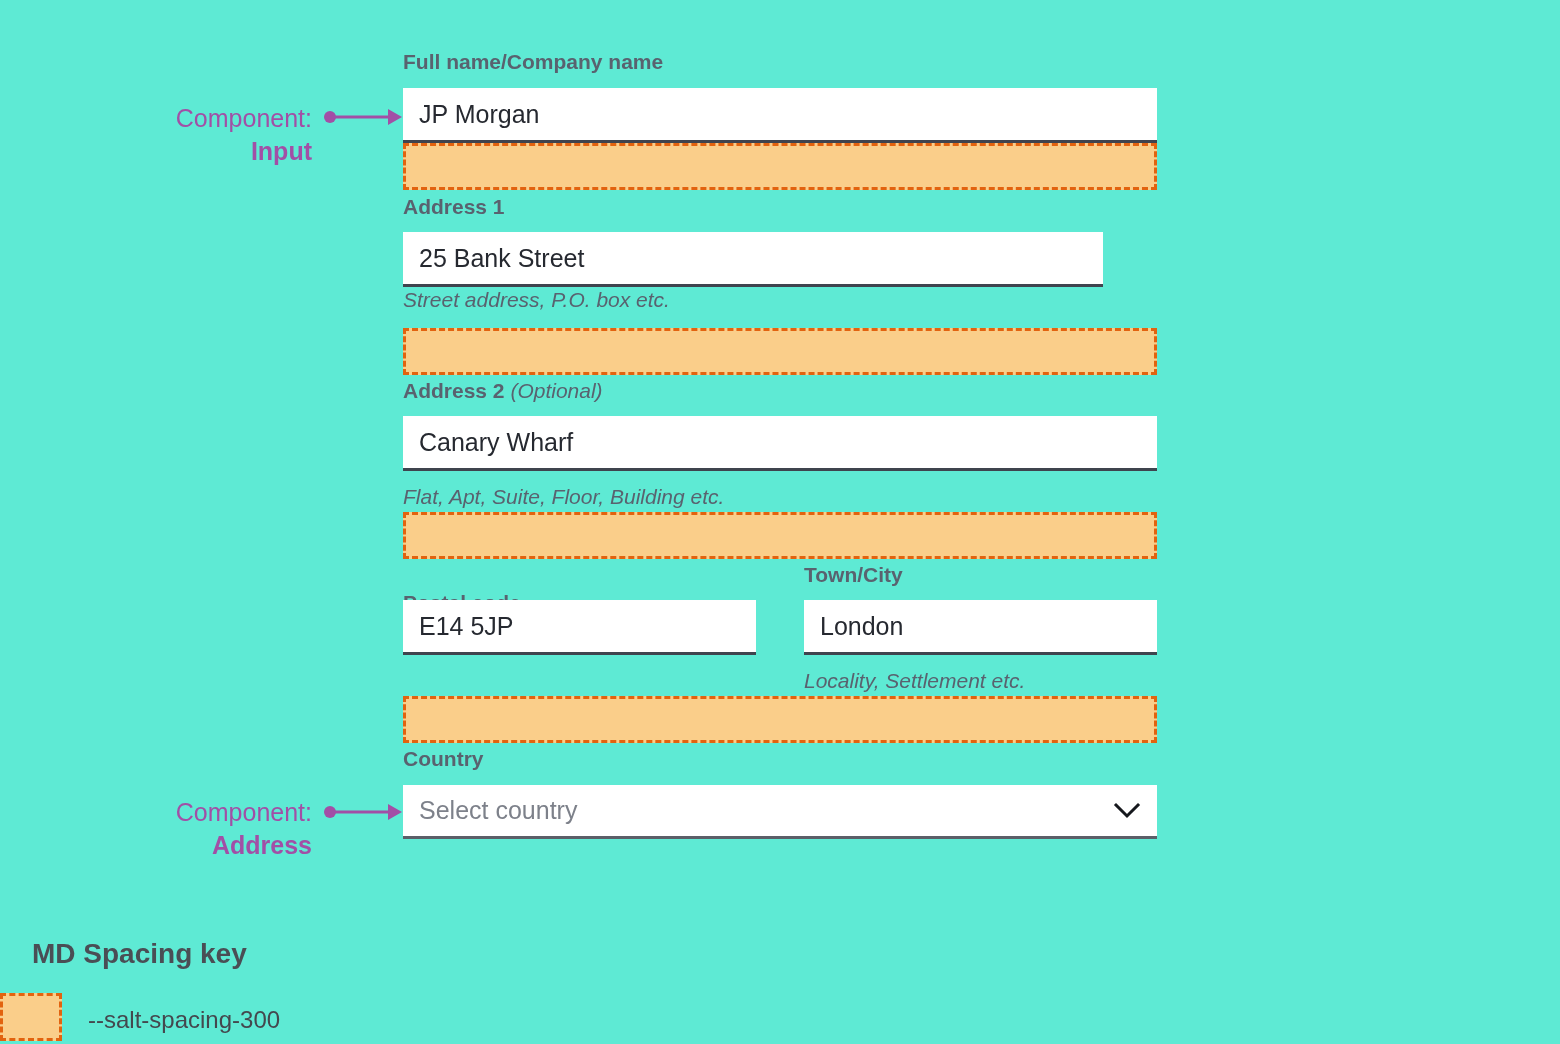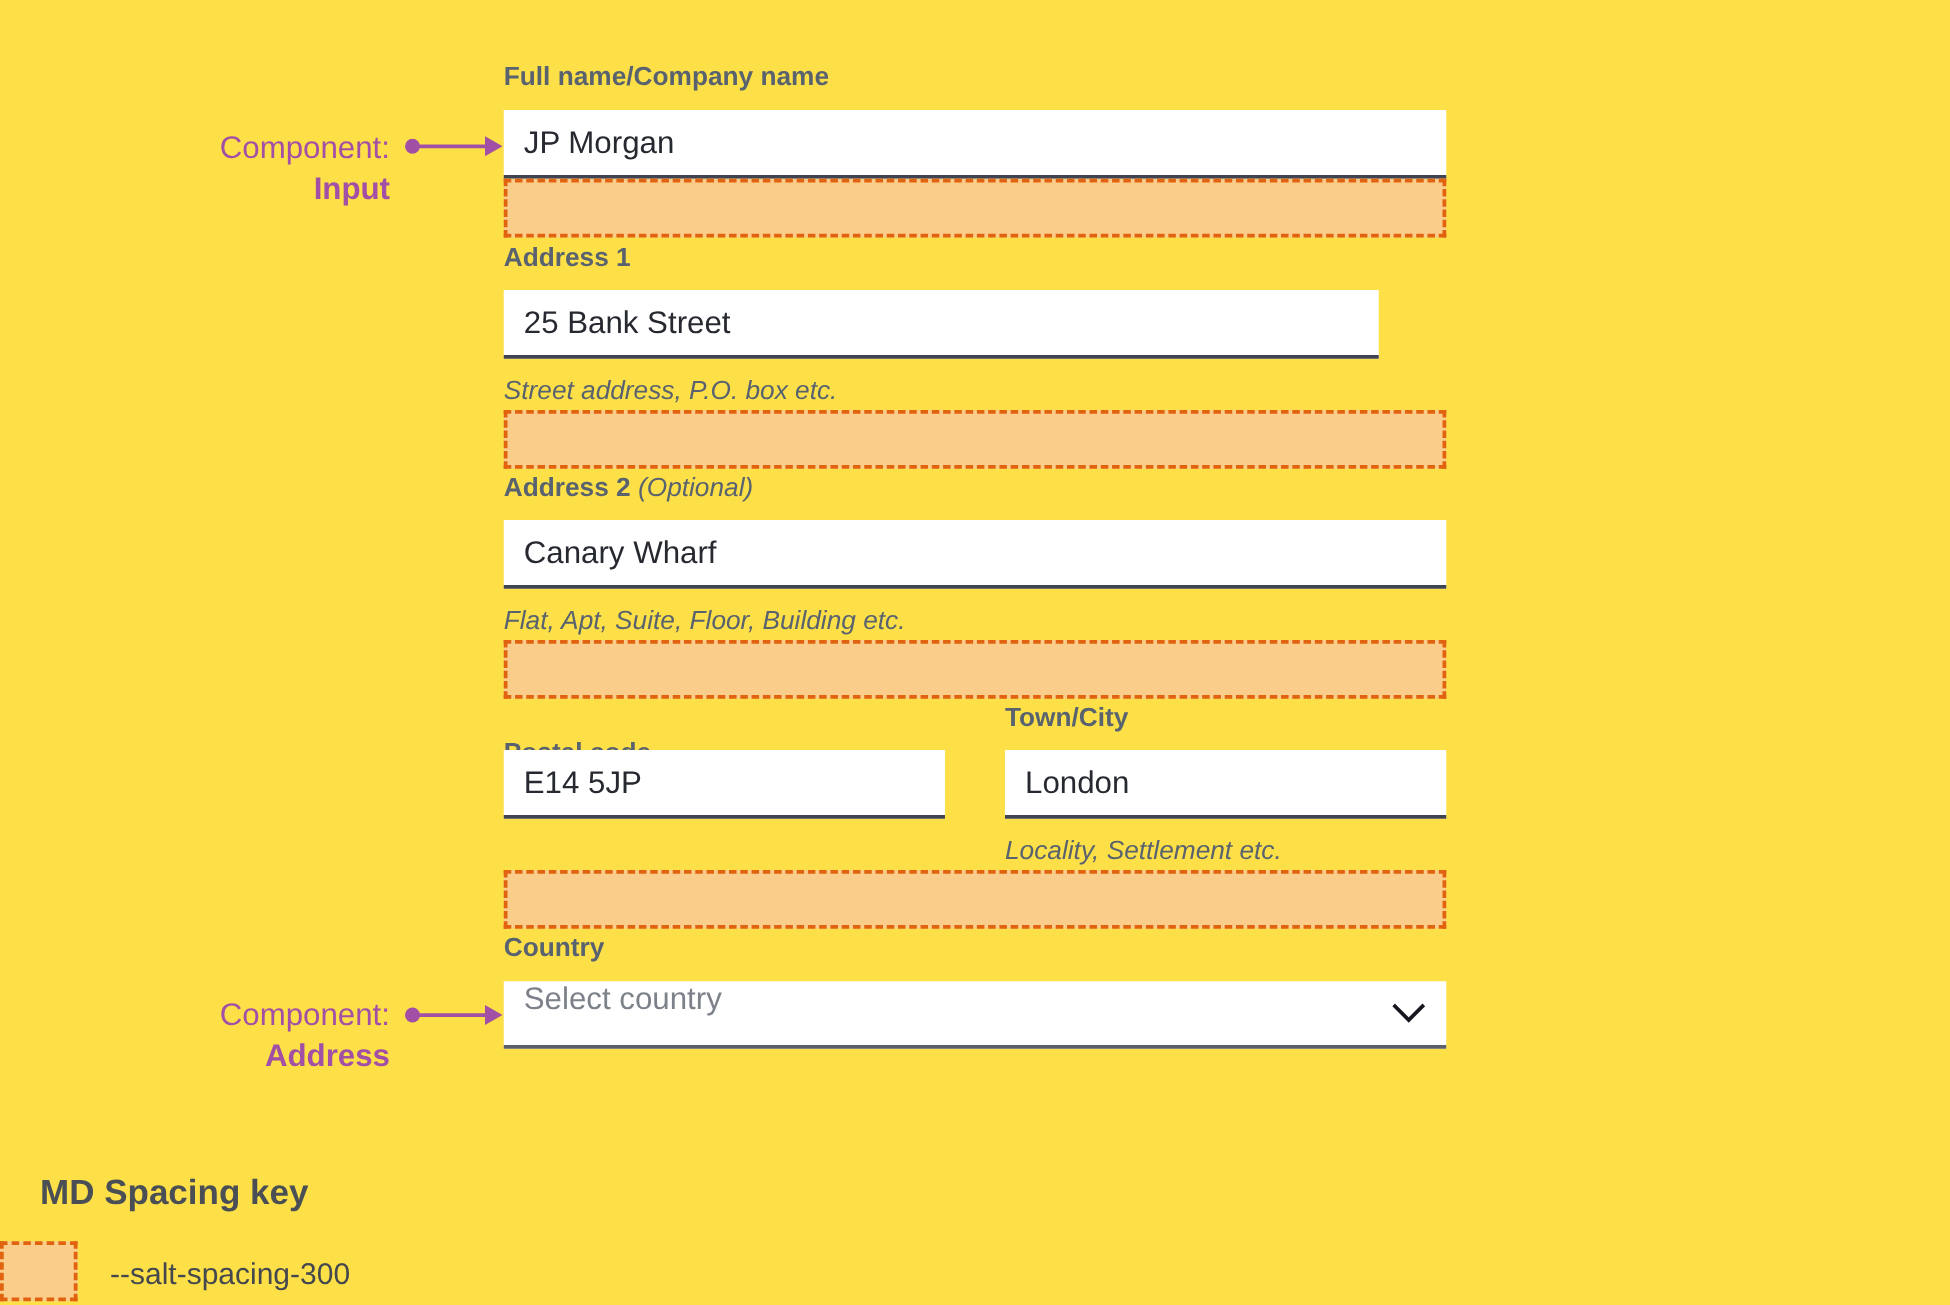--- a/index.html
+++ b/index.html
@@ -1,19 +1,19 @@
 <!DOCTYPE html>
 <html><head>
 <meta charset="utf-8">
 <style>
   html,body{margin:0;padding:0;background:#000;}
   .stage{
     position:relative;
     width:1560px;height:1044px;
-    background:#fde047;
+    background:#5eead4;
     overflow:hidden;
     font-family:"Liberation Sans", sans-serif;
   }
   .label{
     position:absolute;
     color:#59626F;
     font-size:21px;
     font-weight:700;
     line-height:24px;
     white-space:nowrap;
@@ -50,20 +50,21 @@
     border:3px dashed #E2630F;
     box-sizing:border-box;
   }
   .dropdown{
     position:absolute;
     height:54px;
     background:#fff;
     border-bottom:3px solid #5B5F68;
     box-sizing:border-box;
     display:flex;
+    align-items:center;
     justify-content:space-between;
     padding:0 16px 0 16px;
     cursor:pointer;
   }
   .dropdown .placeholder{
     color:#7D818A;
     font-size:25px;
   }
   .annot{
     position:absolute;
@@ -99,21 +100,21 @@
 <body>
 
 <div class="stage">
 
   <div class="label" style="left:403px; top:50px;">Full name/Company name</div>
   <input class="fld" style="left: 403px; top: 88px; width: 754px;" type="text" value="JP Morgan">
   <div class="space" style="left:403px; top:143px; width:754px; height:47px;"></div>
 
   <div class="label" style="left:403px; top:195px;">Address 1</div>
   <input class="fld" style="left: 403px; top: 232px; width: 700px;" type="text" value="25 Bank Street">
-  <div class="helper" style="left:403px; top:301px;">Street address, P.O. box etc.</div>
+  <div class="helper" style="left:403px; top:288px;">Street address, P.O. box etc.</div>
   <div class="space" style="left:403px; top:328px; width:754px; height:47px;"></div>
 
   <div class="label" style="left:403px; top:379px;">
     <span>Address 2</span>
     <span class="opt">(Optional)</span>
   </div>
   <input class="fld" style="left: 403px; top: 416px; width: 754px;" type="text" value="Canary Wharf">
   <div class="helper" style="left:403px; top:485px;">Flat, Apt, Suite, Floor, Building etc.</div>
   <div class="space" style="left:403px; top:512px; width:754px; height:47px;"></div>
 

